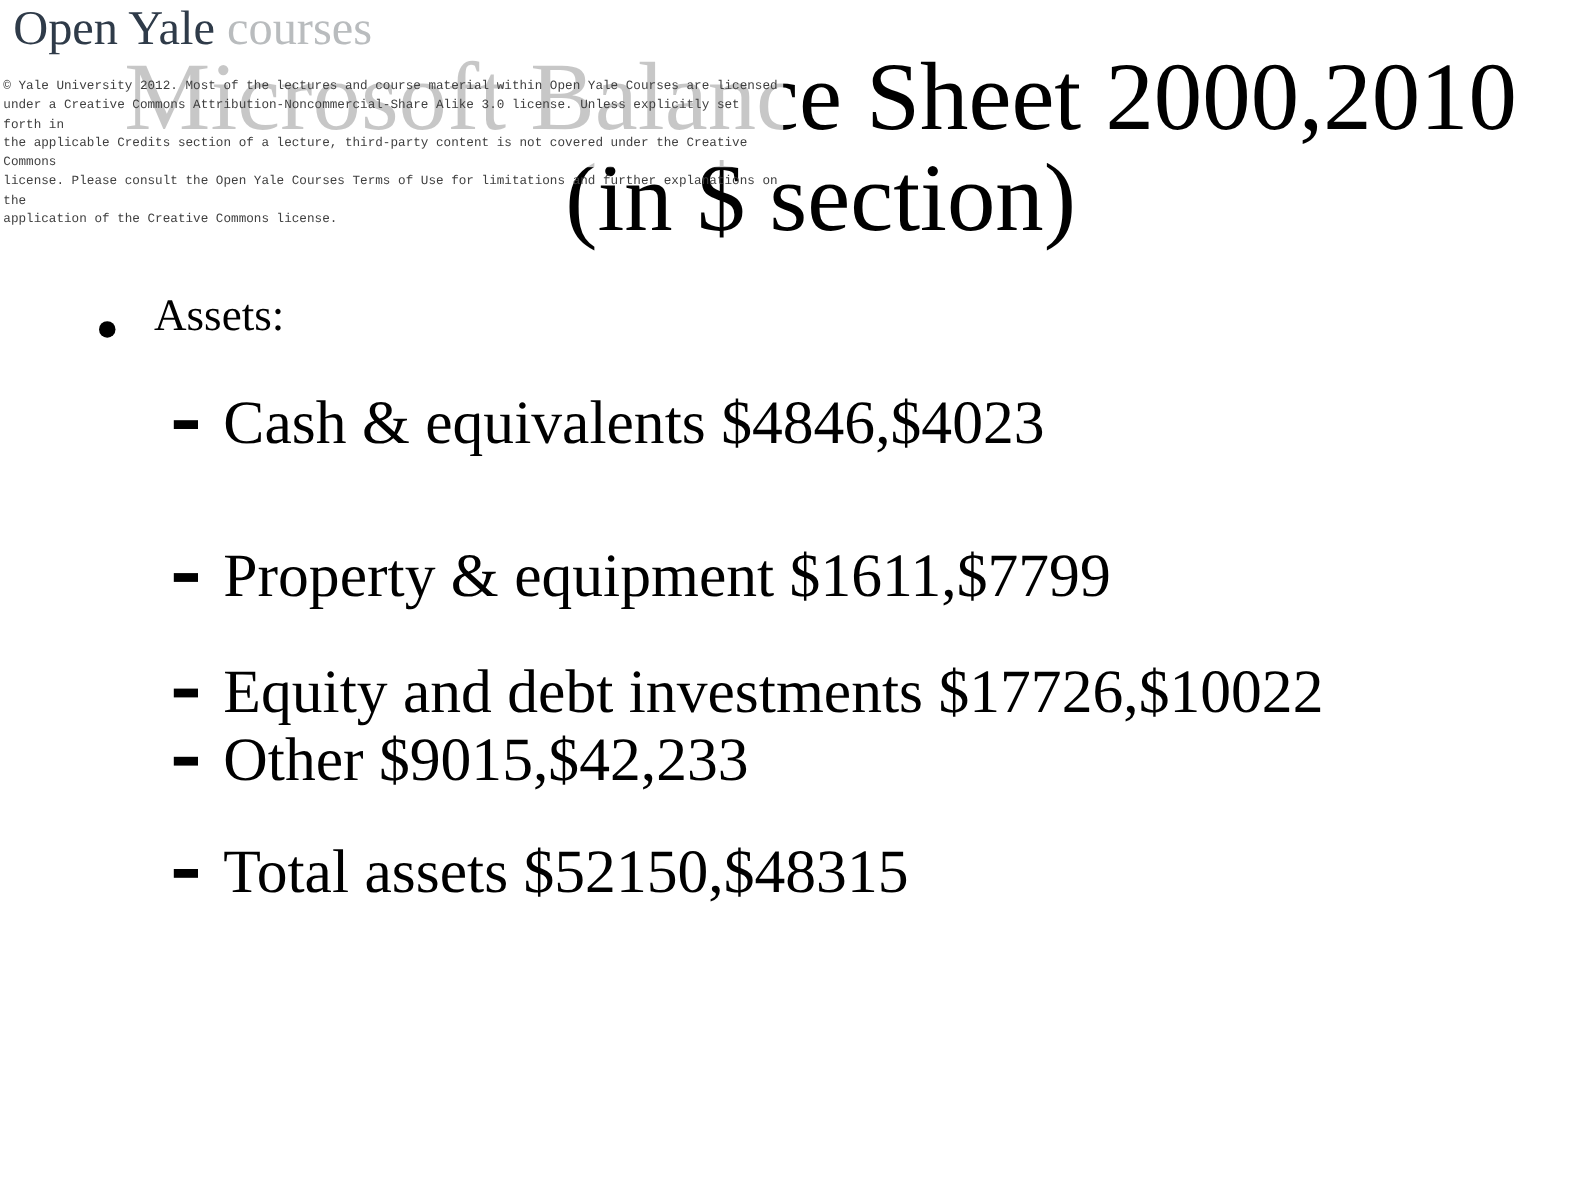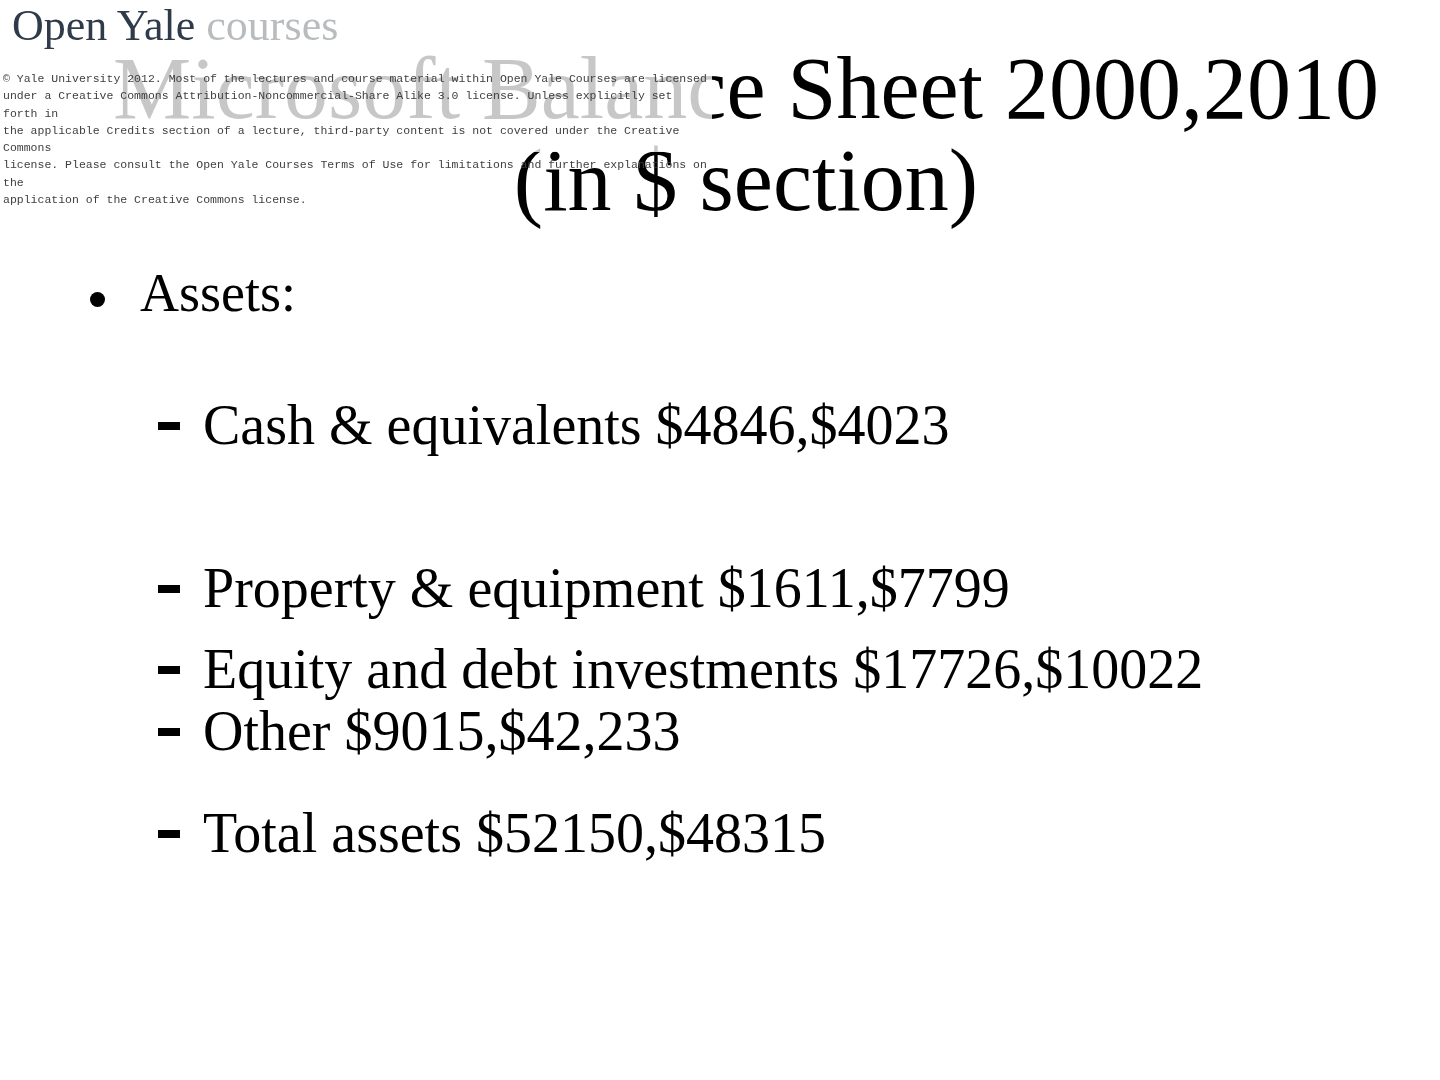--- a/index.html
+++ b/index.html
@@ -81,34 +81,33 @@
     width: 15px;
     height: 15px;
     border-radius: 50%;
     background: var(--slide_text, #000000);
     z-index: 1;
   }
   .section-heading {
     position: absolute;
     left: 140px;
     top: 266px;
-    font-size: 54px;
+    font-size: 41px;
     line-height: 1;
     color: var(--slide_text, #000000);
     z-index: 1;
     white-space: nowrap;
   }
   .sub-item {
     position: absolute;
     left: 158px;
     display: flex;
     align-items: flex-start;
     z-index: 1;
     white-space: nowrap;
-    margin-top: 40px;
   }
   .dash-marker {
     width: 22px;
     height: 8px;
     margin-top: 25px;
     margin-right: 23px;
     background: var(--slide_text, #000000);
     flex: none;
   }
   .sub-item-text {
@@ -141,21 +140,21 @@
 application of the Creative Commons license.</div>
   </div>
 
   <div class="level1-bullet-dot"></div>
   <div class="section-heading">Assets:</div>
 
   <div class="sub-item" style="top:357px">
     <span class="dash-marker"></span>
     <span class="sub-item-text">Cash &amp; equivalents $4846,$4023</span>
   </div>
-  <div class="sub-item" style="top:520px">
+  <div class="sub-item" style="top:496px">
     <span class="dash-marker"></span>
     <span class="sub-item-text">Property &amp; equipment $1611,$7799</span>
   </div>
   <div class="sub-item" style="top:601px">
     <span class="dash-marker"></span>
     <span class="sub-item-text">Equity and debt investments $17726,$10022</span>
   </div>
   <div class="sub-item" style="top:663px">
     <span class="dash-marker"></span>
     <span class="sub-item-text">Other $9015,$42,233</span>

